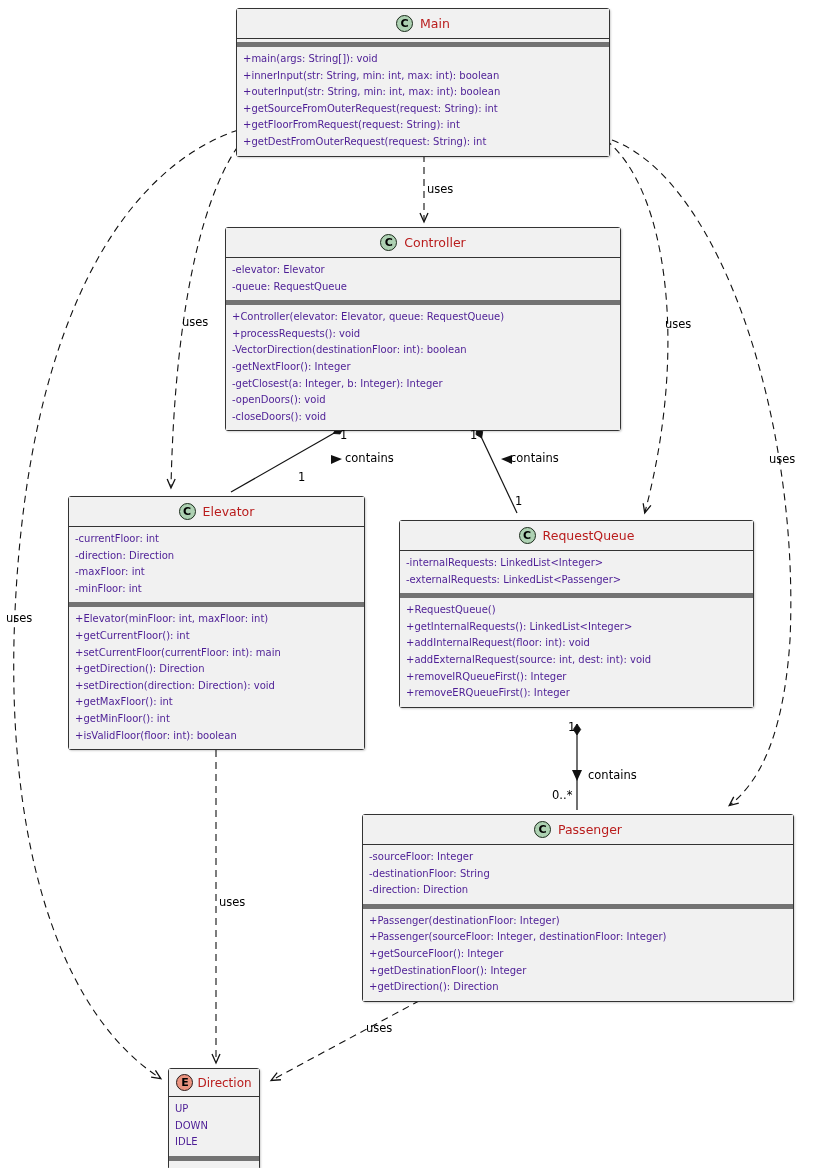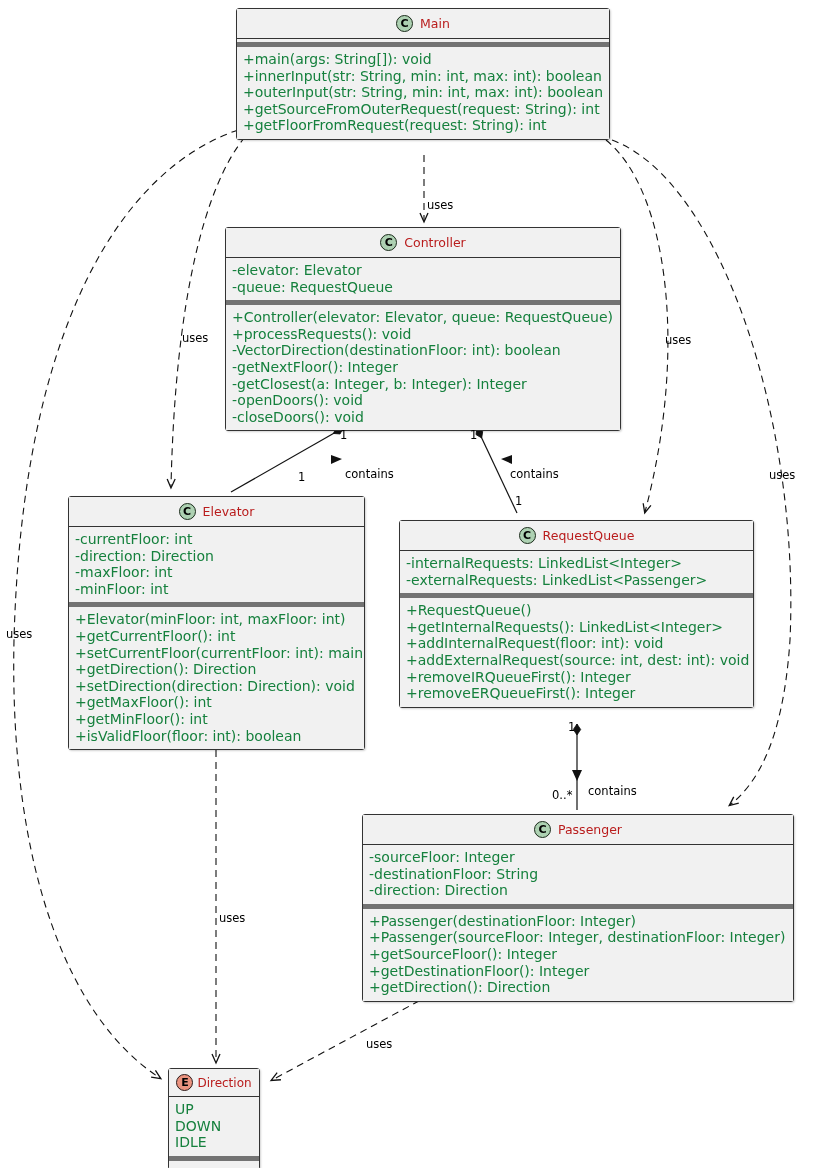--- a/index.html
+++ b/index.html
@@ -76,32 +76,31 @@
     background: #F1F1F1;
   }
   .compartment:last-child {
     border-bottom: none;
   }
   .compartment.empty {
     height: 8px;
     padding: 0;
   }
   .member {
-    font-size: 14px;
+    font-size: 10px;
     line-height: 16.6px;
-    color: #15803d;
+    color: #4c1d95;
     white-space: nowrap;
   }
   .edge-label {
     position: absolute;
     font-size: 11.5px;
     color: #000000;
     white-space: nowrap;
     background: transparent;
-    margin-top: 16px;
   }
   .mult-label {
     position: absolute;
     font-size: 11.5px;
     color: #000000;
     white-space: nowrap;
   }
 </style>
 </head>
 <body>
@@ -150,20 +149,21 @@
       <span class="badge class-badge">C</span>
       <span class="type-name">Main</span>
     </div>
     <div class="compartment empty"></div>
     <div class="compartment">
       <div class="member">+main(args: String[]): void</div>
       <div class="member">+innerInput(str: String, min: int, max: int): boolean</div>
       <div class="member">+outerInput(str: String, min: int, max: int): boolean</div>
       <div class="member">+getSourceFromOuterRequest(request: String): int</div>
       <div class="member">+getFloorFromRequest(request: String): int</div>
+      <div class="member">+getDestFromOuterRequest(request: String): int</div>
     </div>
   </div>
 
   <div class="uml-box" style="left:225px; top:227px; width:396px;">
     <div class="uml-header">
       <span class="badge class-badge">C</span>
       <span class="type-name">Controller</span>
     </div>
     <div class="compartment">
       <div class="member">-elevator: Elevator</div>

